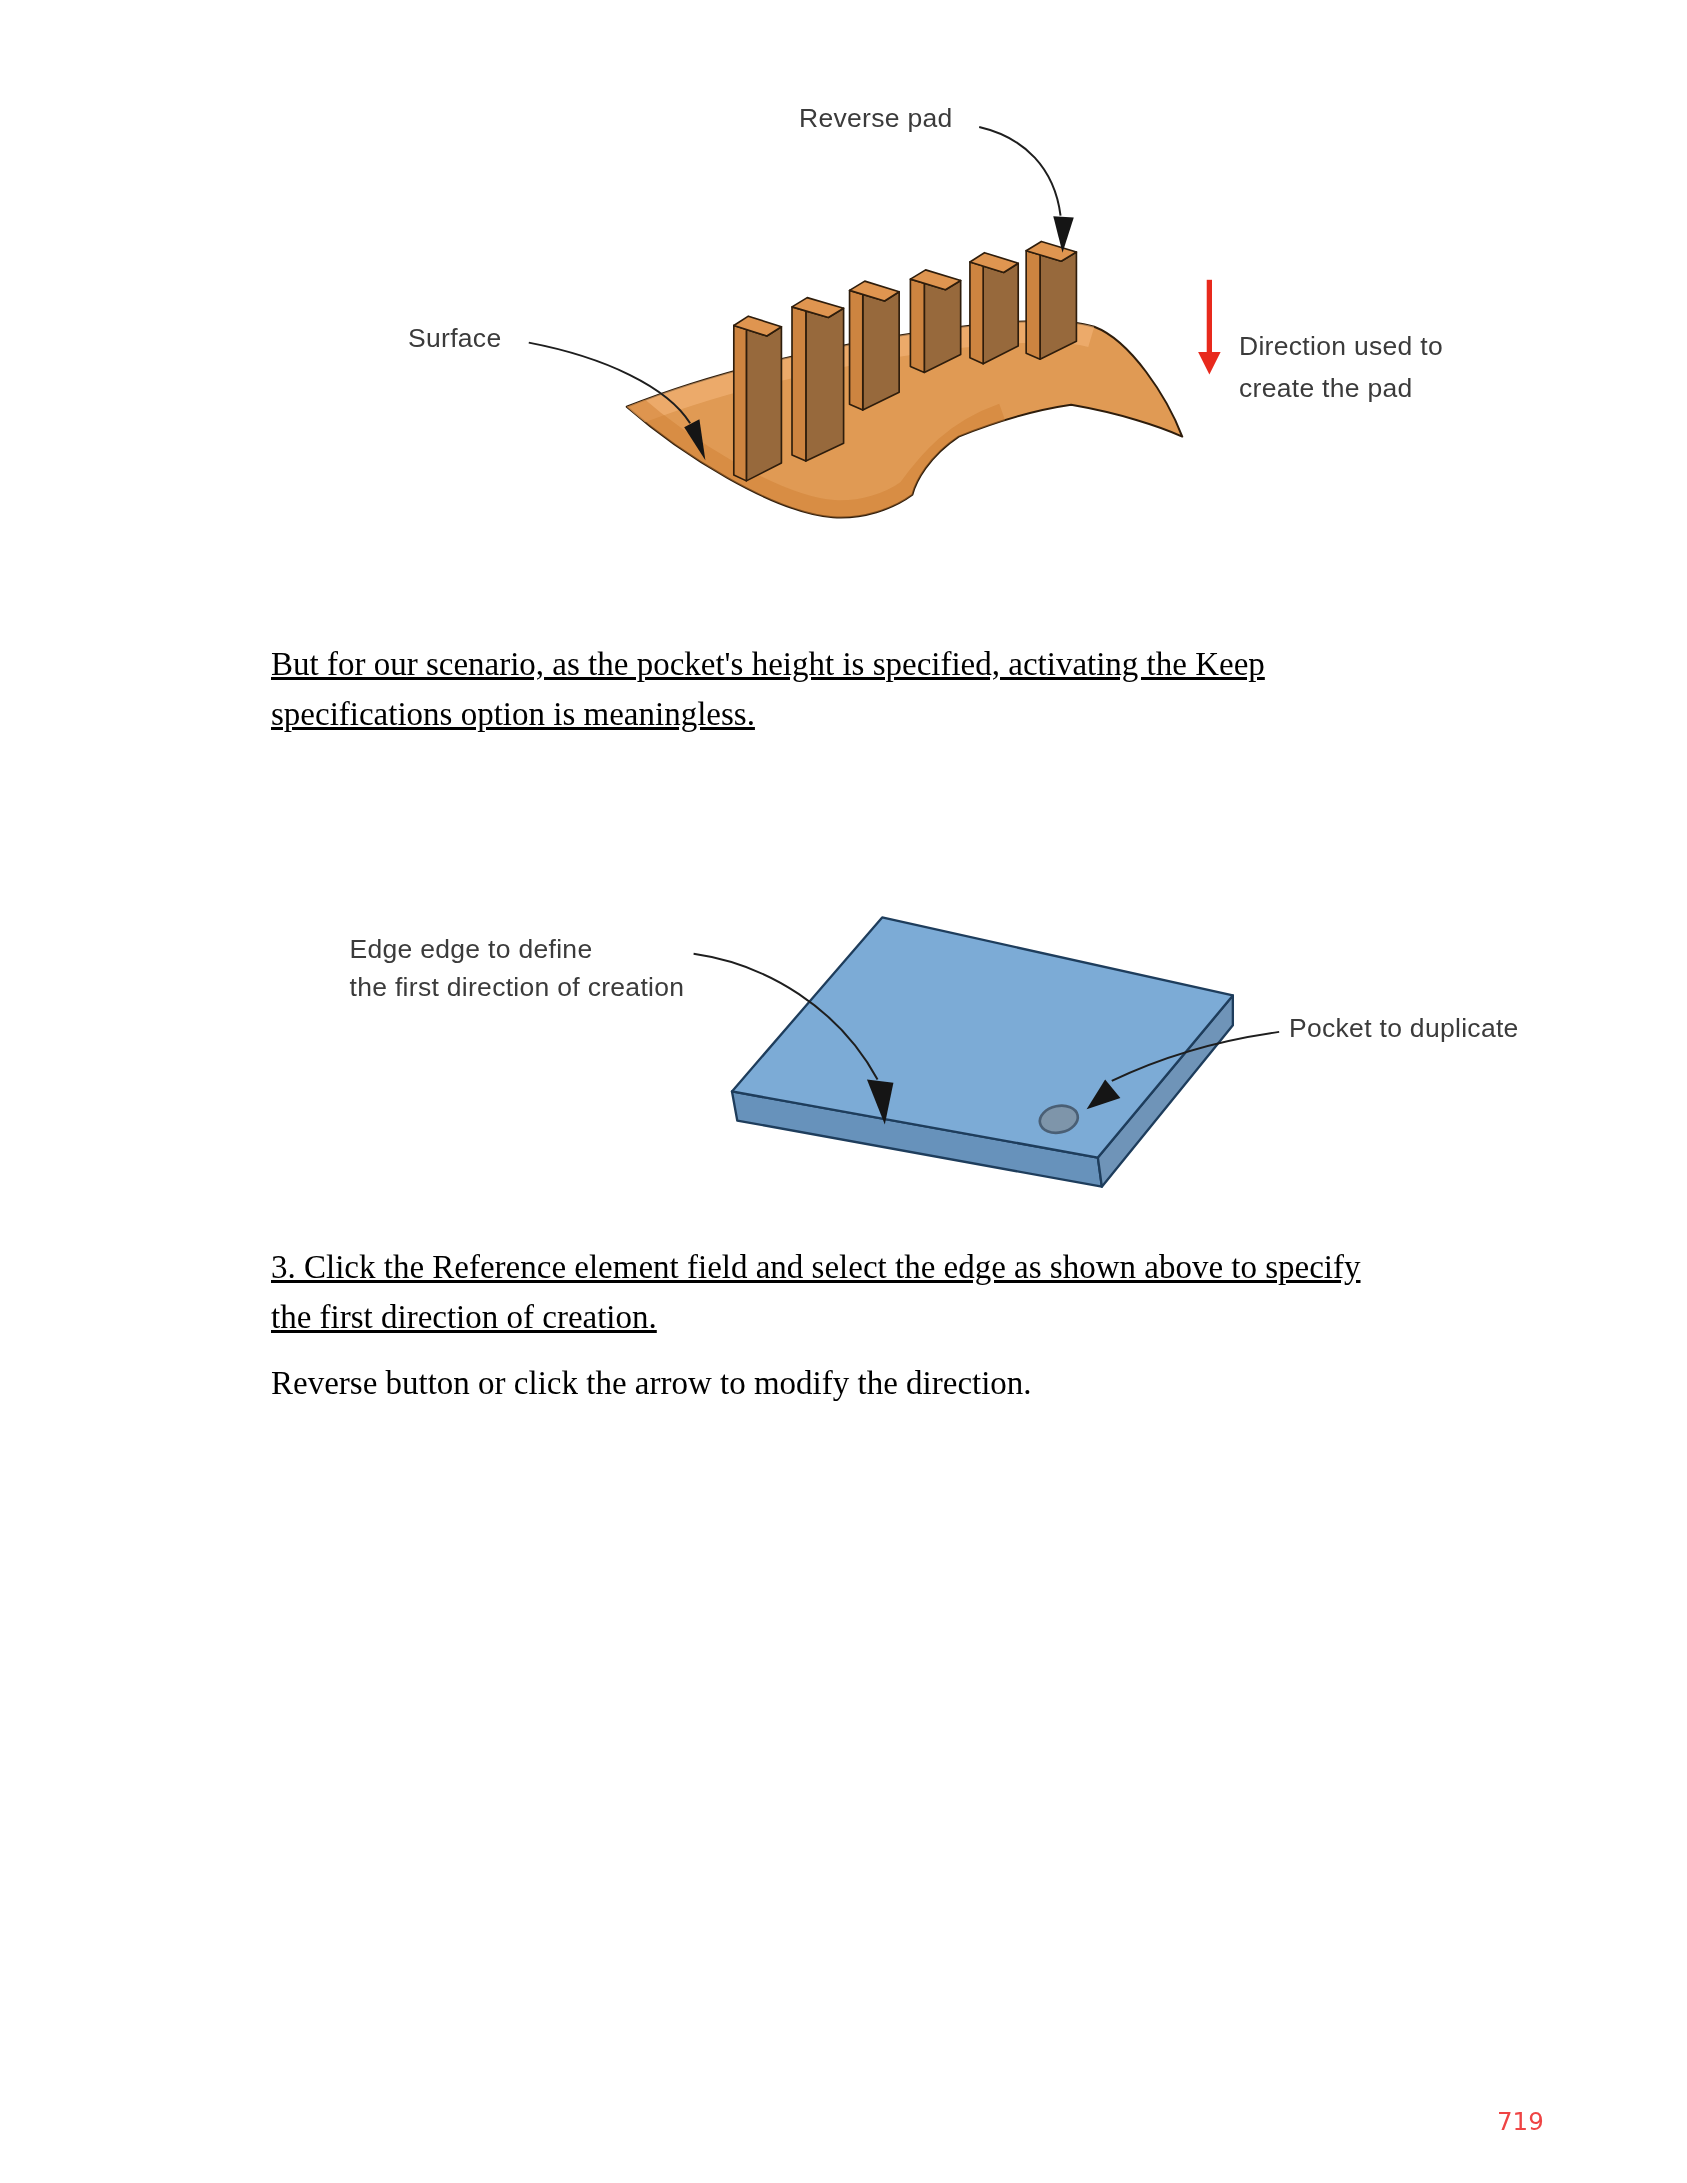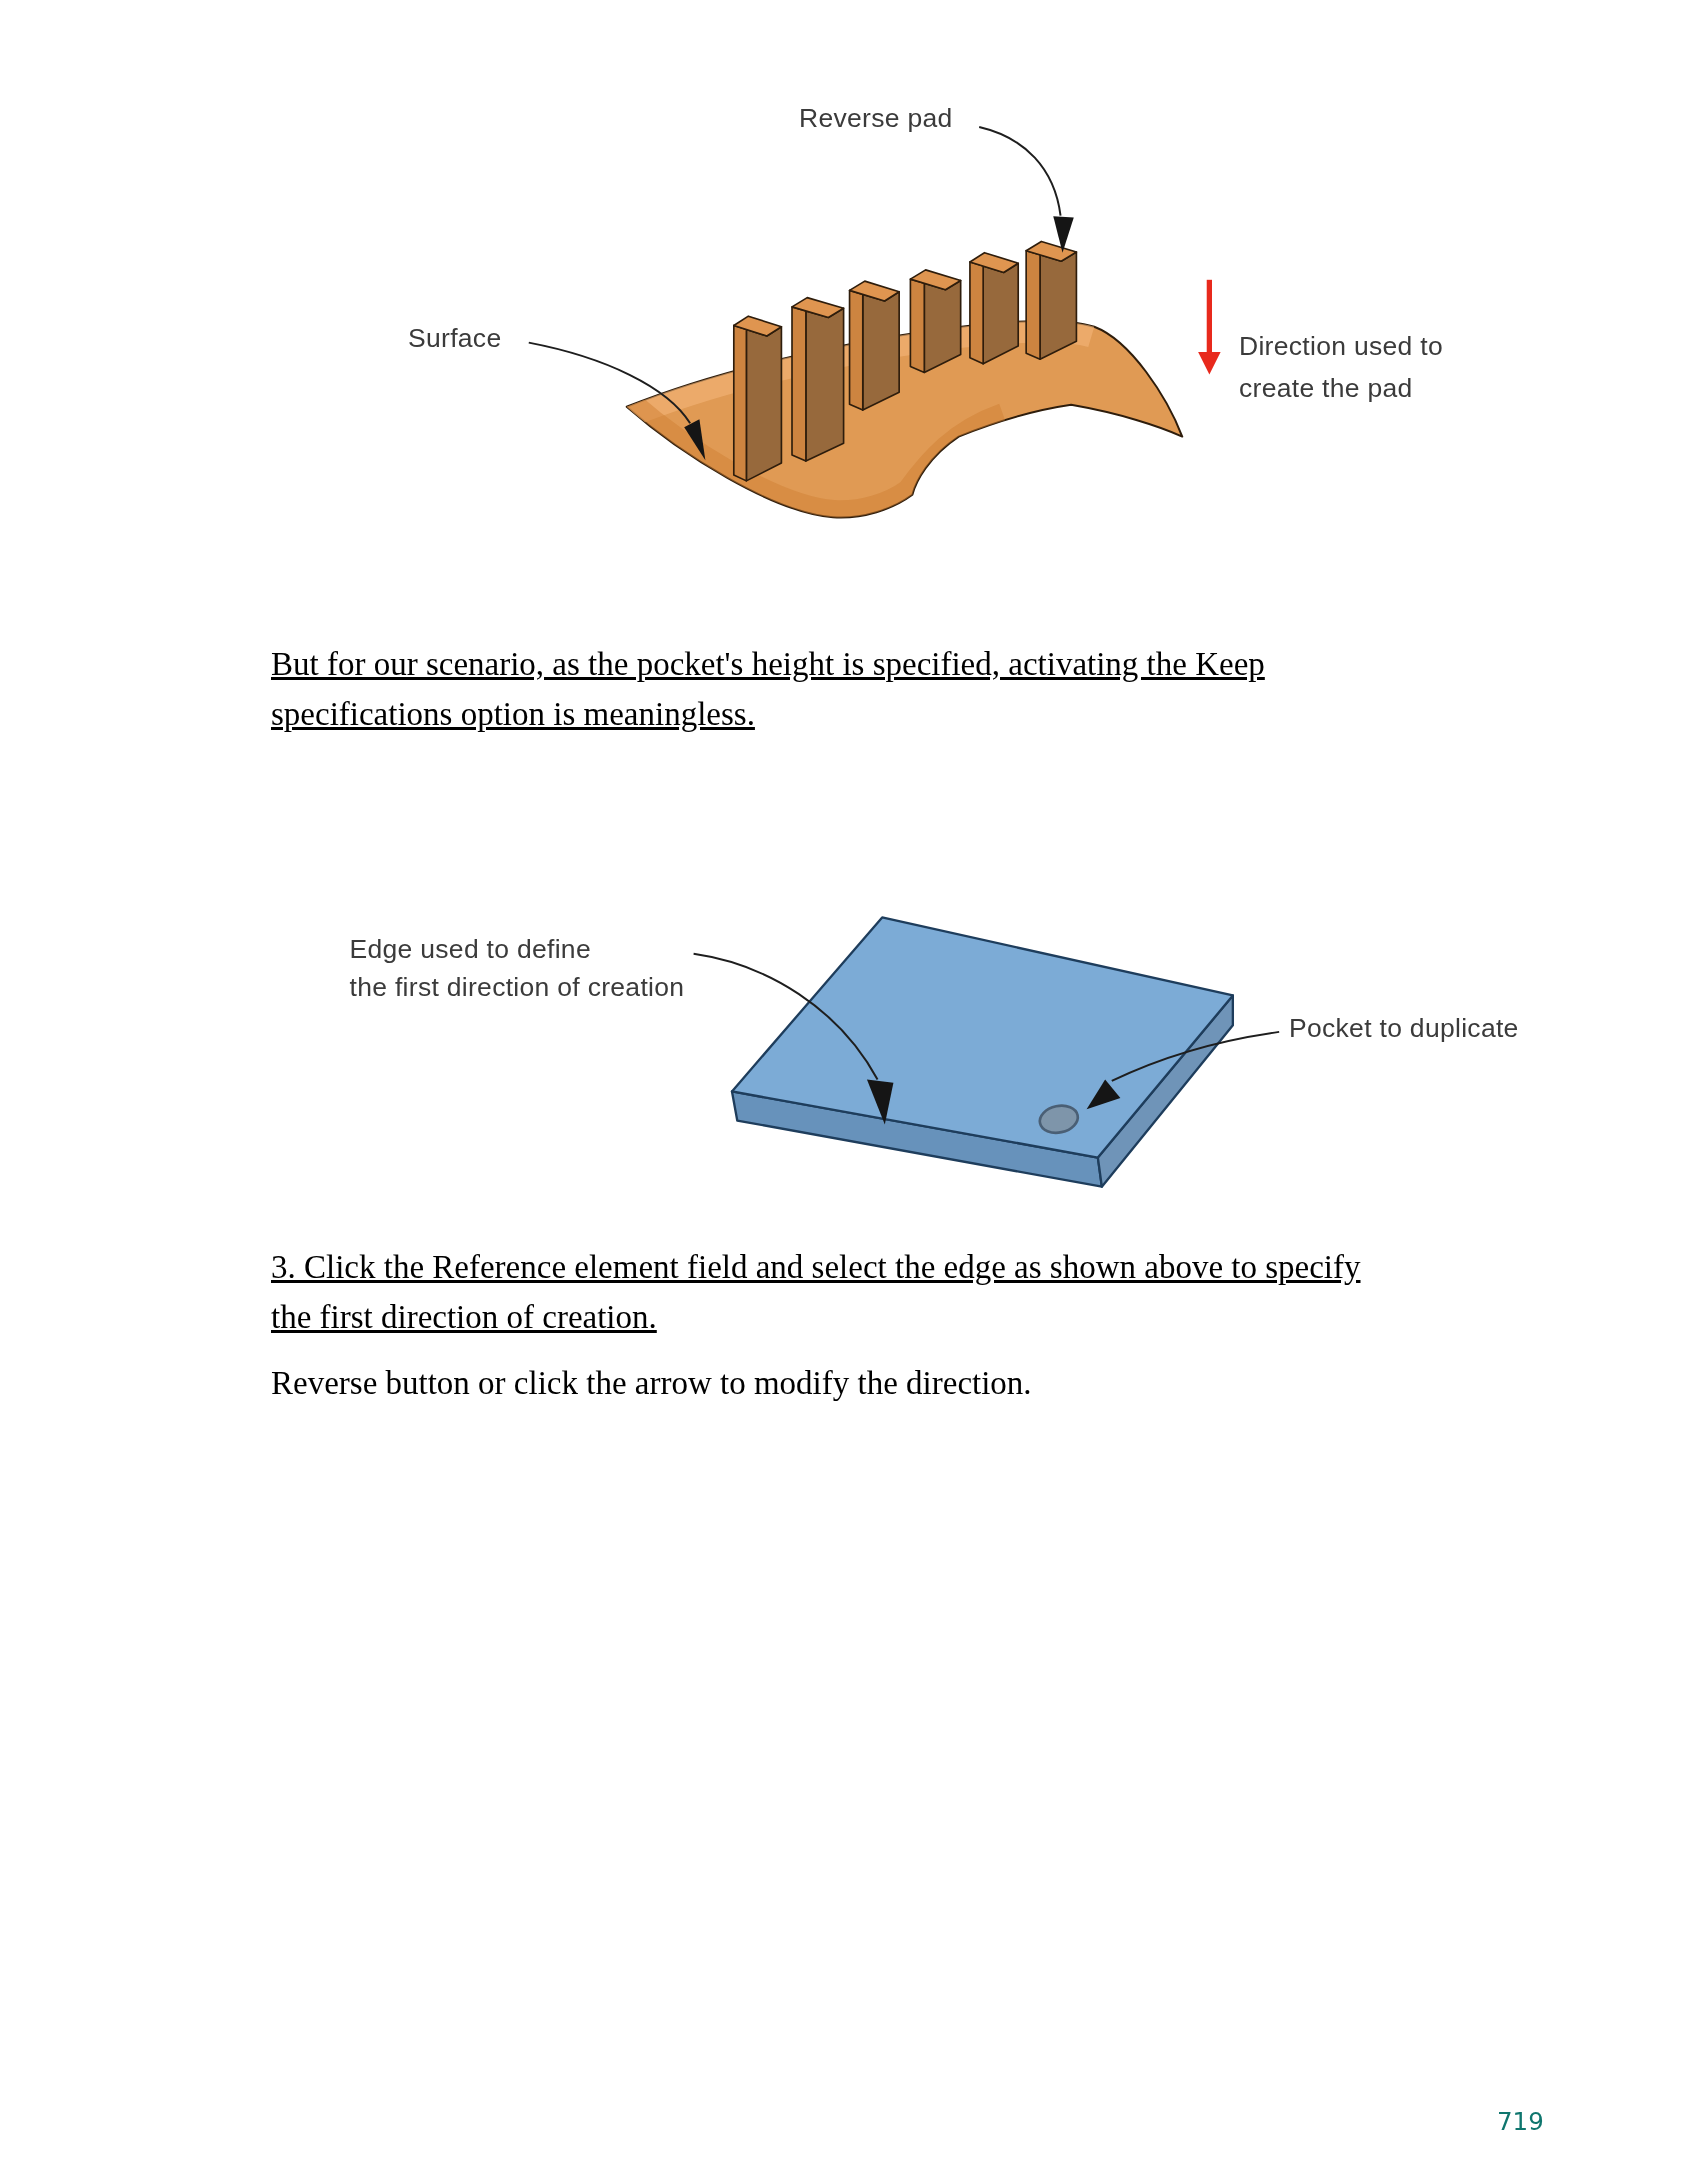--- a/index.html
+++ b/index.html
@@ -37,21 +37,21 @@
   .pad-left-face{fill:var(--pad-left); stroke:var(--surface-outline); stroke-width:2.5; stroke-linejoin:round;}
   .pad-front-face{fill:var(--pad-front); stroke:var(--surface-outline); stroke-width:2.5; stroke-linejoin:round;}
   .red-shaft{stroke:var(--red-arrow); stroke-width:8; fill:none;}
   .red-head{fill:var(--red-arrow); stroke:none;}
   .plate-top-face{fill:var(--plate-top); stroke:var(--plate-outline); stroke-width:3.5; stroke-linejoin:round;}
   .plate-left-face{fill:var(--plate-left); stroke:var(--plate-outline); stroke-width:3.5; stroke-linejoin:round;}
   .plate-right-face{fill:var(--plate-right); stroke:var(--plate-outline); stroke-width:3.5; stroke-linejoin:round;}
   .pocket{fill:var(--pocket-fill); stroke:var(--pocket-rim); stroke-width:4;}
   .page-number{
     position:absolute; left:1497px; top:2107px; font-family:"DejaVu Sans","Liberation Sans",sans-serif;
-    font-size:24.5px; color:#0f766e;
+    font-size:24.5px; color:#ef4444;
   }
 </style>
 </head>
 <body>
 
 <div class="page">
 
   <div class="figure" style="left:370px; top:86px; width:1098px; height:463px;">
     <svg width="1098" height="463" viewBox="0 0 1660 700">
       <defs>
@@ -140,21 +140,21 @@
 
       <ellipse class="pocket" cx="1100" cy="372" rx="29" ry="20" transform="rotate(-12 1100 372)"></ellipse>
 
       <path class="leader" d="M 548 122 C 660 138, 768 205, 826 312"></path>
       <polygon class="arrowhead" points="810,312 850,317 837,380"></polygon>
       <path class="leader" d="M 1433 240 C 1345 252, 1255 278, 1180 314"></path>
       <polygon class="arrowhead" points="1170,312 1193,340 1142,357"></polygon>
     </svg>
 
     <div class="fig-label" style="left:18.5px; top:57px;">
-      <div class="lbl-line">Edge used to define</div>
+      <div class="lbl-line">Edge edge to define</div>
       <div class="lbl-line">the first direction of creation</div>
     </div>
     <div class="fig-label" style="left:958px; top:136px;">
       <div class="lbl-line">Pocket to duplicate</div>
     </div>
   </div>
 
   <div class="para" style="top:1242px;text-decoration:underline;">
     <div class="body-line">3. Click the Reference element field and select the edge as shown above to specify</div>
     <div class="body-line">the first direction of creation.</div>

